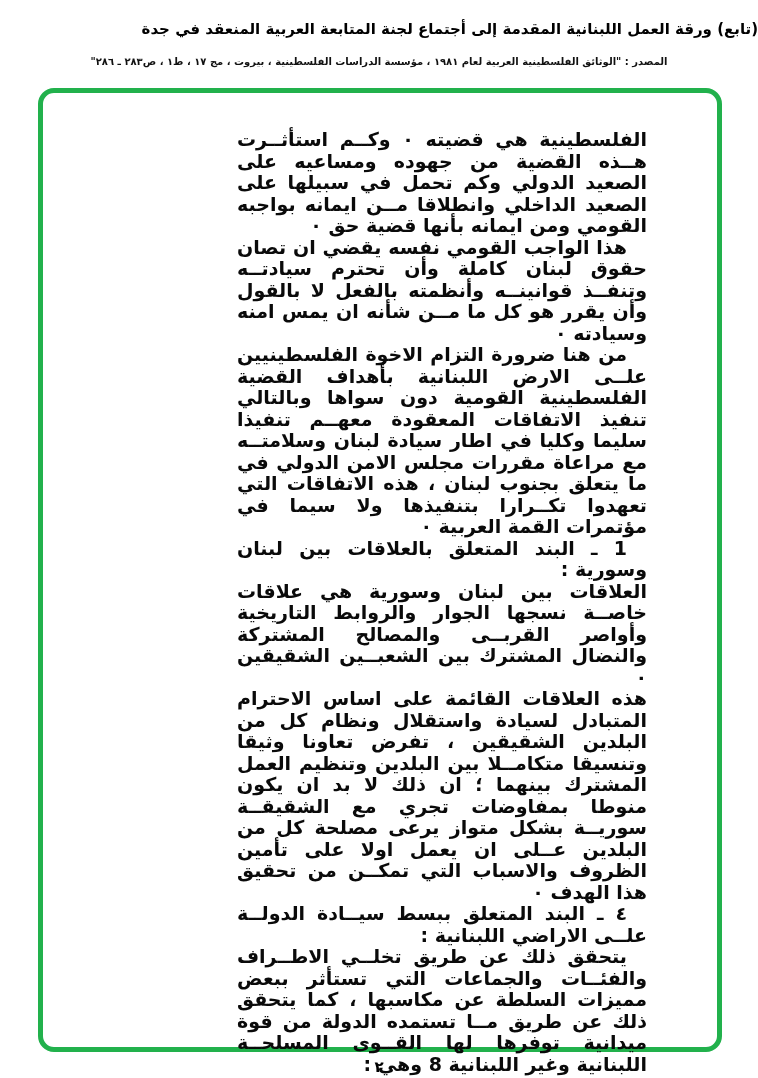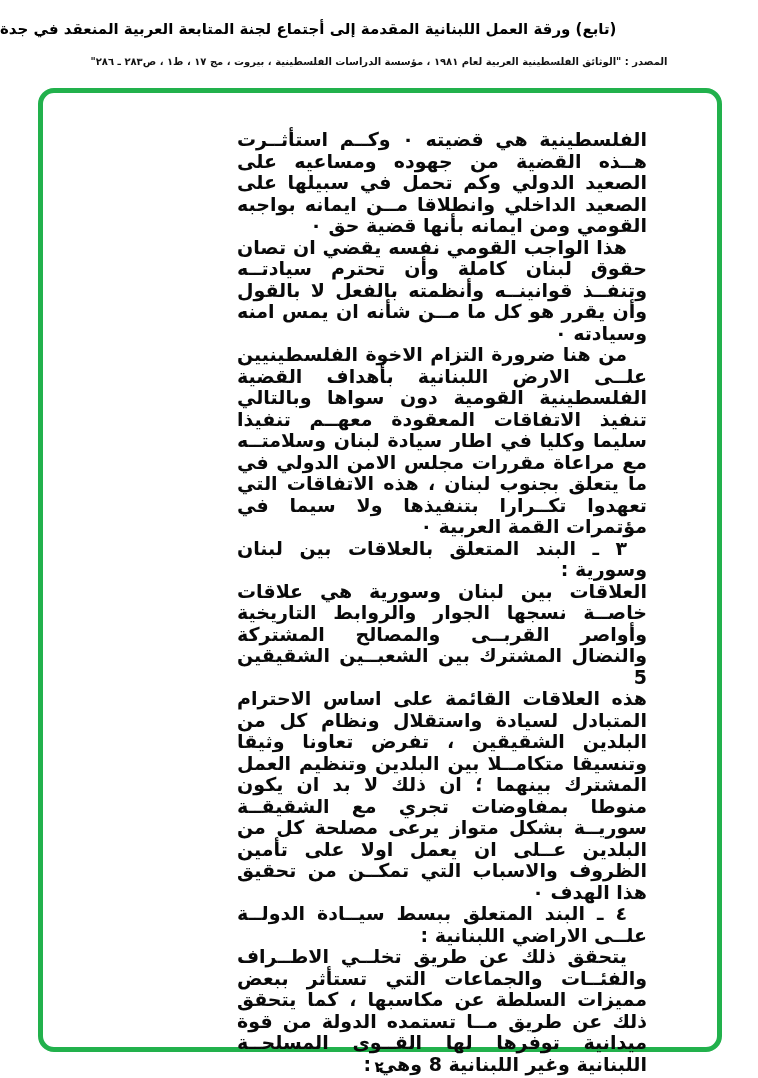--- a/index.html
+++ b/index.html
@@ -9,21 +9,21 @@
     font-family:"DejaVu Sans", sans-serif;
     position:relative;
     overflow:hidden;
     color:#000;
   }
   .header-title {
     position:absolute;
     top:20px; left:0;
     width:100%;
     direction:rtl;
-    text-align:left;
+    text-align:right;
     font-weight:bold;
     font-size:15px;
     letter-spacing:0;
   }
   .source-line {
     position:absolute;
     top:56px; left:0;
     width:100%;
     direction:rtl;
     text-align:center;
@@ -78,23 +78,23 @@
 
   <div class="doc-frame">
     <div class="text-column">
 
       <p>الفلسطينية هي قضيته ٠ وكــم استأثــرت هــذه القضية من جهوده ومساعيه على الصعيد الدولي وكم تحمل في سبيلها على الصعيد الداخلي وانطلاقا مــن ايمانه بواجبه القومي ومن ايمانه بأنها قضية حق ٠</p>
 
       <p class="indent">هذا الواجب القومي نفسه يقضي ان تصان حقوق لبنان كاملة وأن تحترم سيادتــه وتنفــذ قوانينــه وأنظمته بالفعل لا بالقول وأن يقرر هو كل ما مــن شأنه ان يمس امنه وسيادته ٠</p>
 
       <p class="indent">من هنا ضرورة التزام الاخوة الفلسطينيين علــى الارض اللبنانية بأهداف القضية الفلسطينية القومية دون سواها وبالتالي تنفيذ الاتفاقات المعقودة معهــم تنفيذا سليما وكليا في اطار سيادة لبنان وسلامتــه مع مراعاة مقررات مجلس الامن الدولي في ما يتعلق بجنوب لبنان ، هذه الاتفاقات التي تعهدوا تكــرارا بتنفيذها ولا سيما في مؤتمرات القمة العربية ٠</p>
 
-      <p class="indent">٣ ـ البند المتعلق بالعلاقات بين لبنان وسورية :</p>
+      <p class="indent">1 ـ البند المتعلق بالعلاقات بين لبنان وسورية :</p>
 
-      <p>العلاقات بين لبنان وسورية هي علاقات خاصــة نسجها الجوار والروابط التاريخية وأواصر القربــى والمصالح المشتركة والنضال المشترك بين الشعبــين الشقيقين 5</p>
+      <p>العلاقات بين لبنان وسورية هي علاقات خاصــة نسجها الجوار والروابط التاريخية وأواصر القربــى والمصالح المشتركة والنضال المشترك بين الشعبــين الشقيقين ٠</p>
 
       <p>هذه العلاقات القائمة على اساس الاحترام المتبادل لسيادة واستقلال ونظام كل من البلدين الشقيقين ، تفرض تعاونا وثيقا وتنسيقا متكامــلا بين البلدين وتنظيم العمل المشترك بينهما ؛ ان ذلك لا بد ان يكون منوطا بمفاوضات تجري مع الشقيقــة سوريــة بشكل متواز يرعى مصلحة كل من البلدين عــلى ان يعمل اولا على تأمين الظروف والاسباب التي تمكــن من تحقيق هذا الهدف ٠</p>
 
       <p class="indent">٤ ـ البند المتعلق ببسط سيــادة الدولــة علــى الاراضي اللبنانية :</p>
 
       <p class="indent">يتحقق ذلك عن طريق تخلــي الاطــراف والفئــات والجماعات التي تستأثر ببعض مميزات السلطة عن مكاسبها ، كما يتحقق ذلك عن طريق مــا تستمده الدولة من قوة ميدانية توفرها لها القــوى المسلحــة اللبنانية وغير اللبنانية 8 وهي :</p>
 
       <p class="list-item">ــ  قوات الطوارىء الدولية</p>
 
       <p class="list-item">ــ  الجيش اللبناني</p>

